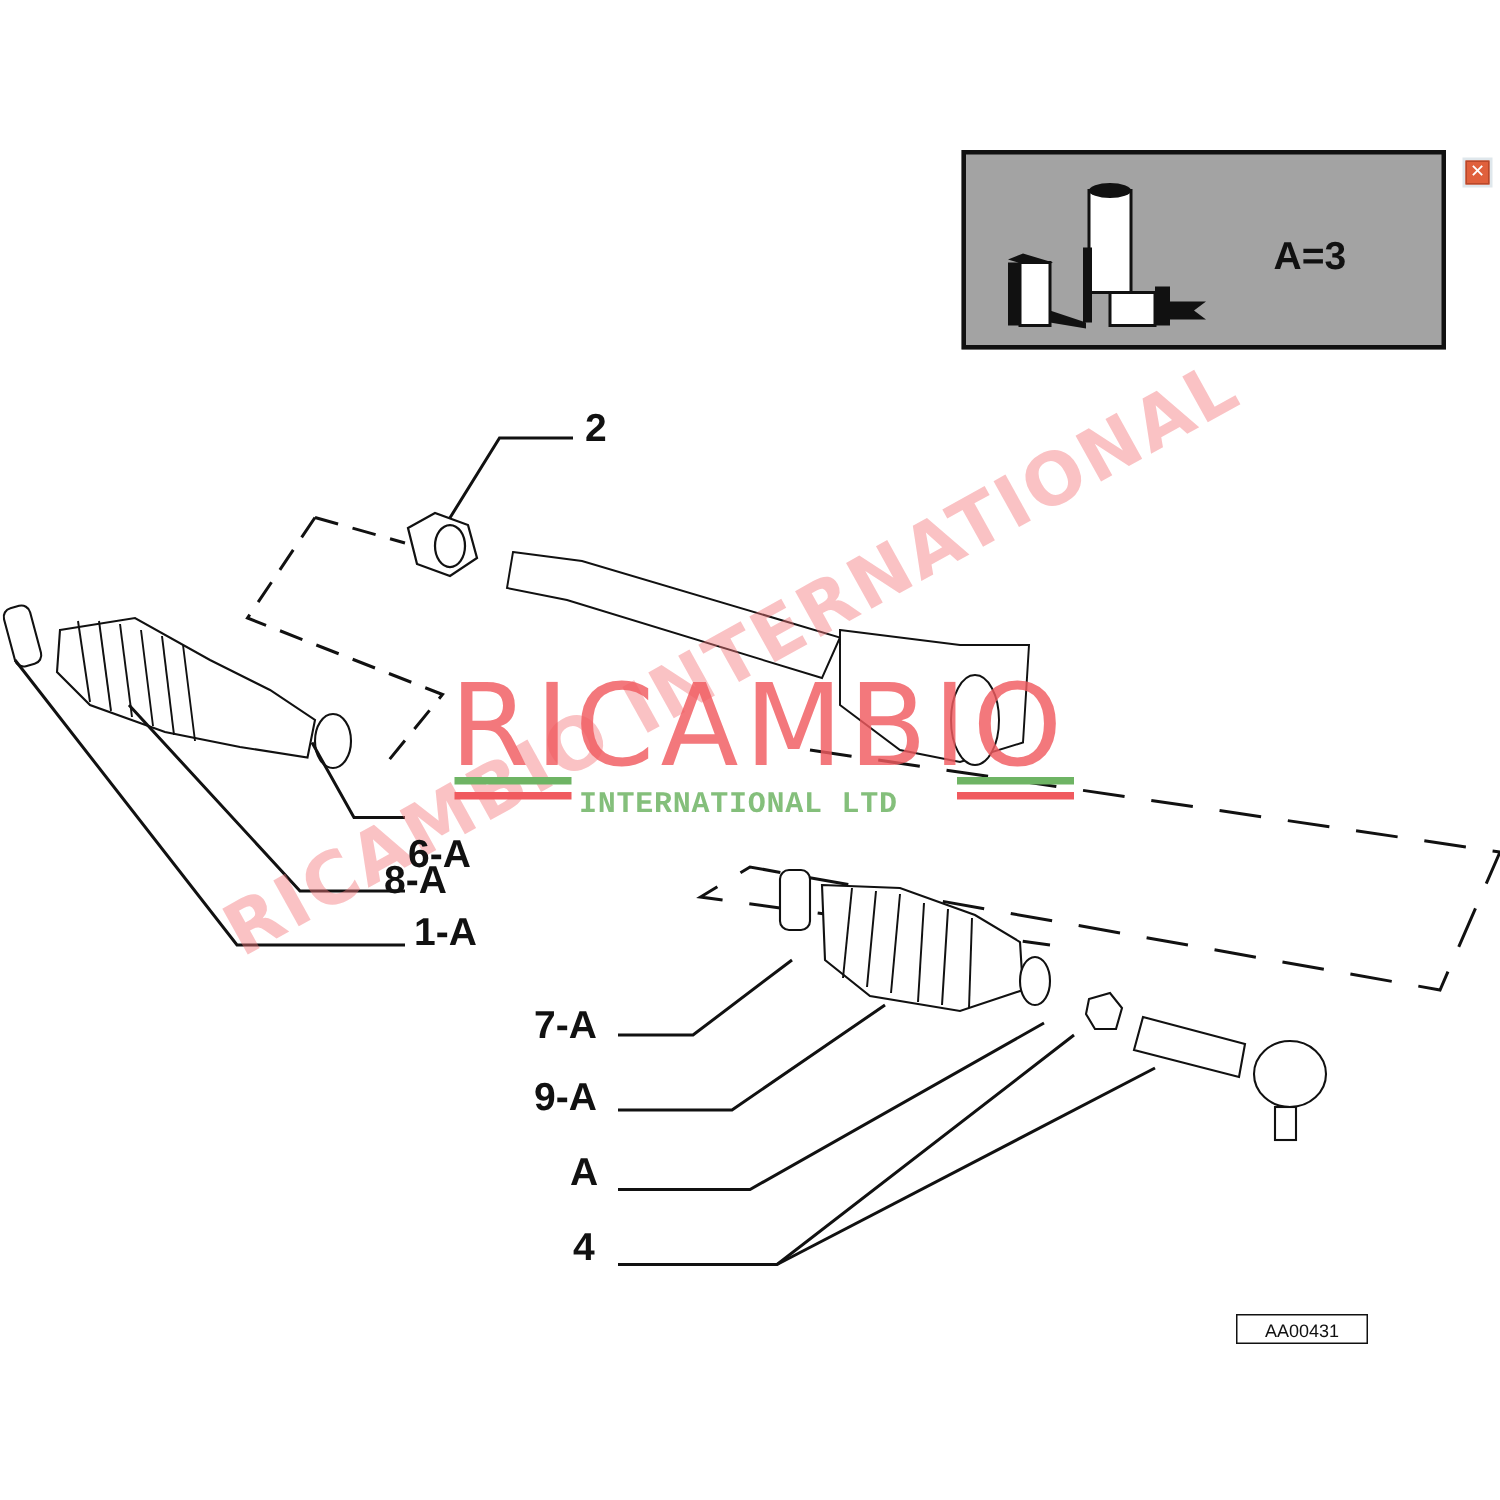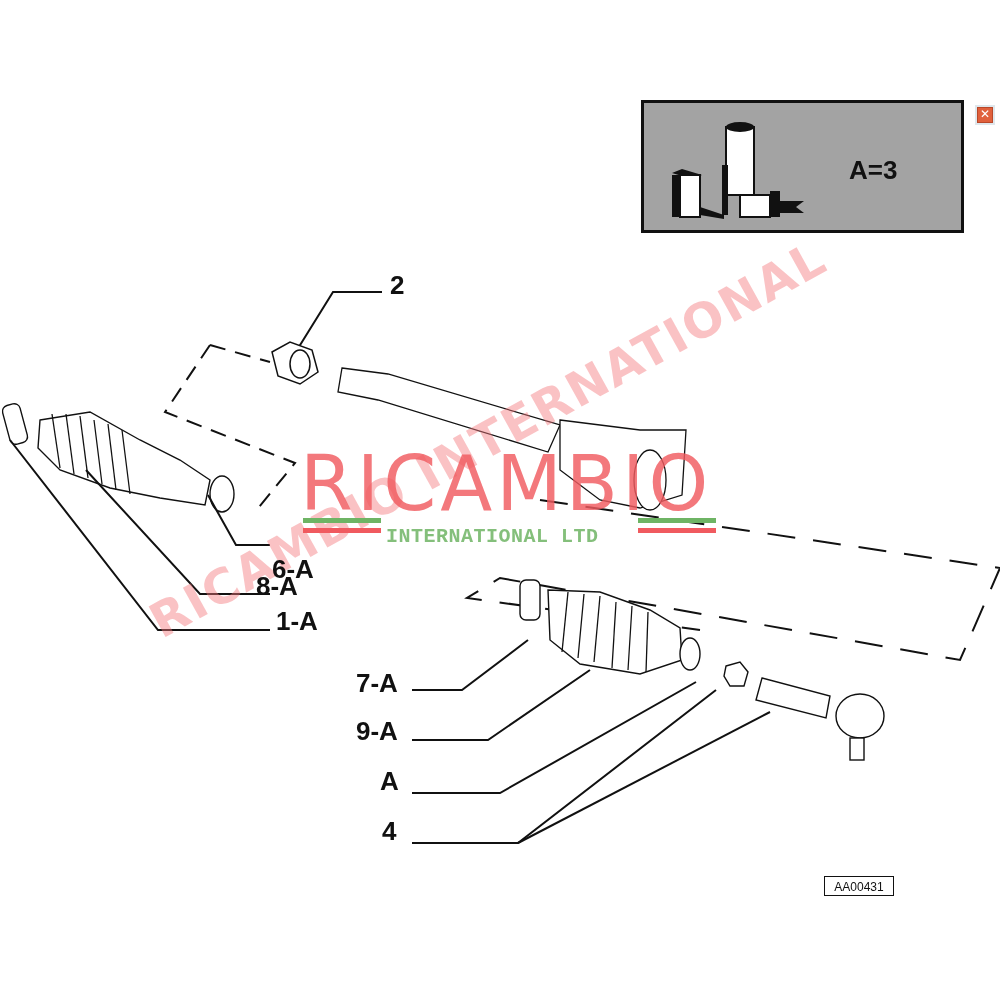--- a/index.html
+++ b/index.html
@@ -2,21 +2,21 @@
 <html><head>
 <meta charset="utf-8">
 <style>
   html, body { margin: 0; padding: 0; background: #ffffff; }
   body { width: 1000px; height: 1000px; position: relative; overflow: hidden; font-family: "Liberation Sans", sans-serif; }
   .legend-box { position: absolute; left: 641px; top: 100px; width: 323px; height: 133px; border: 3px solid #111; box-sizing: border-box; background: #a3a3a3; }
   .legend-text { position: absolute; left: 205px; top: 52px; font-size: 26px; font-weight: bold; color: #111; font-family: "Liberation Sans", sans-serif; }
   .close-btn { position: absolute; left: 975px; top: 105px; width: 20px; height: 20px; background: #dfe7ec; display: flex; align-items: center; justify-content: center; cursor: pointer; }
   .close-btn .x { width: 14px; height: 14px; background: #e0603c; border: 1px solid #b9482a; color: #fff; font-size: 12px; line-height: 13px; text-align: center; font-weight: bold; font-family: "DejaVu Sans", sans-serif; }
   .callout { position: absolute; font-size: 26px; font-weight: bold; color: #111; font-family: "Liberation Sans", sans-serif; line-height: 1; }
-  .ref-code { position: absolute; left: 824px; top: 876px; width: 70px; height: 20px; border: 1.5px solid #111; font-size: 12px; text-align: center; line-height: 20px; box-sizing: border-box; color: #111; font-family: "Liberation Sans", sans-serif; }
+  .ref-code { position: absolute; left: 824px; top: 876px; width: 88px; height: 20px; border: 1.5px solid #111; font-size: 12px; text-align: center; line-height: 20px; box-sizing: border-box; color: #111; font-family: "Liberation Sans", sans-serif; }
   svg.drawing { position: absolute; left: 0; top: 0; }
   .wm-main { position: absolute; left: 300px; top: 446px; font-size: 76px; font-weight: normal; color: rgba(240,90,95,0.82); letter-spacing: 4px; font-family: "DejaVu Sans", sans-serif; line-height: 1; text-align: center; }
   .wm-sub { position: absolute; left: 386px; top: 515px; font-size: 20px; font-weight: bold; color: rgba(110,180,100,0.85); font-family: Liberation Mono, monospace; letter-spacing: 0.5px; line-height: 1; margin-top: 12px; }
   .wm-diag { position: absolute; left: 140px; top: 600px; font-size: 48px; font-weight: bold; color: rgba(245,120,125,0.45); font-family: "DejaVu Sans", sans-serif; transform-origin: 0 0; transform: rotate(-29deg); white-space: nowrap; letter-spacing: 2px; }
   .stripe { position: absolute; height: 5px; }
 </style>
 </head>
 <body>
 
 <div class="legend-box">

